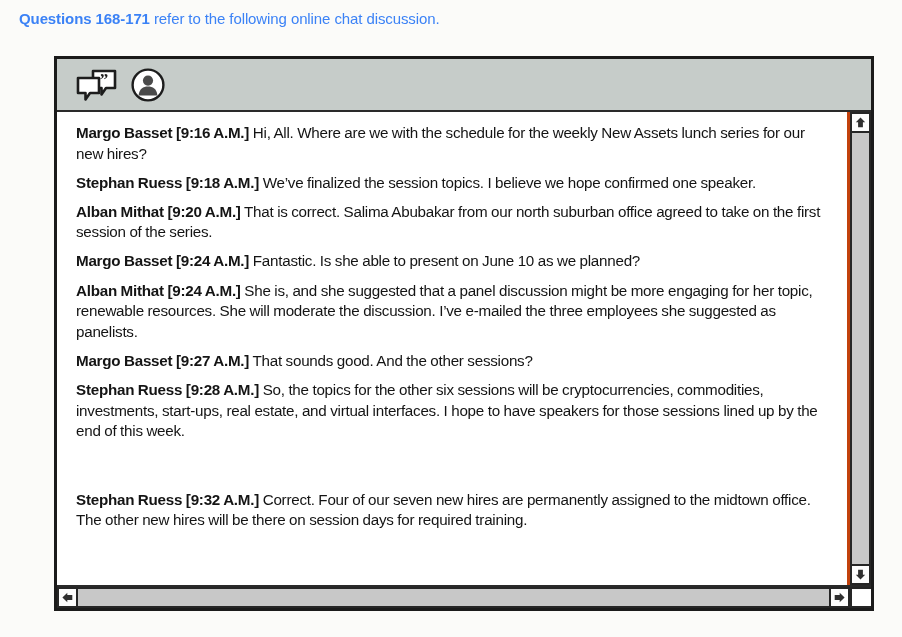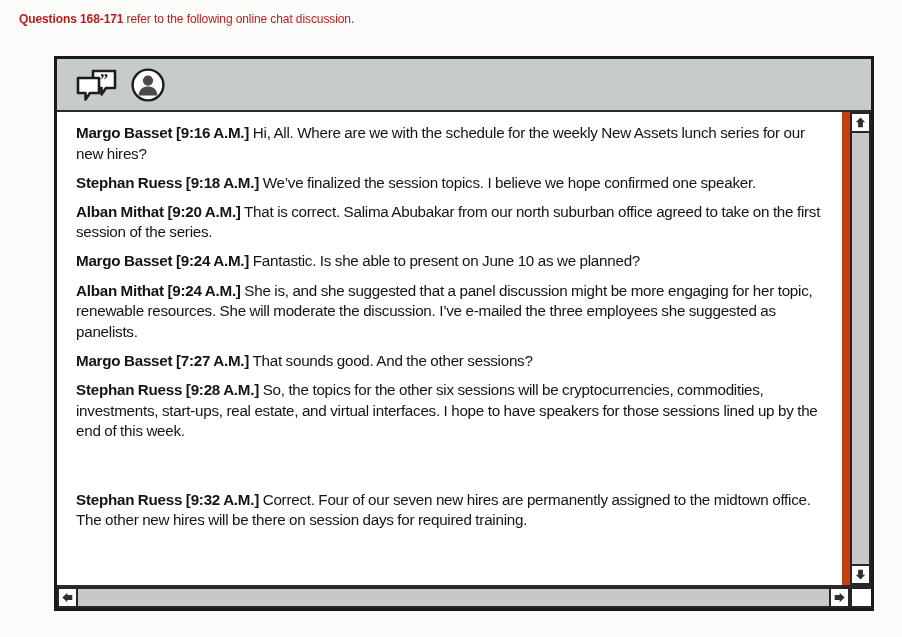--- a/index.html
+++ b/index.html
@@ -14,25 +14,25 @@
     color: #1a1a1a;
     overflow: hidden;
     position: relative;
   }
 
   
   #intro-line {
     position: absolute;
     left: 19px;
     top: 9px;
-    font-size: 12px;
+    font-size: 15px;
     line-height: 20px;
     letter-spacing: -0.1px;
     white-space: nowrap;
-    color: #b91c1c;
+    color: #3b82f6;
   }
   #intro-line .strong {
     font-weight: bold;
   }
 
   
   #chat-window {
     position: absolute;
     left: 54px;
     top: 56px;
@@ -68,21 +68,21 @@
     display: flex;
     min-height: 0;
   }
 
   #message-pane {
     flex: 1 1 auto;
     background: #ffffff;
     padding: 11px 16px 0 19px;
     box-sizing: border-box;
     overflow: hidden;
-    border-right: 8px solid #c2410c;
+    border-right: 3px solid #c2410c;
   }
 
   .message {
     font-size: 15.2px;
     line-height: 20.6px;
     letter-spacing: -0.25px;
     margin-bottom: 8.5px;
     color: #141414;
     word-spacing: -0.3px;
   }
@@ -230,21 +230,21 @@
       <div class="message">
         <span class="msg-meta">Alban Mithat [9:20 A.M.]</span><span> That is correct. Salima Abubakar from our north suburban office agreed to take on the first session of the series.</span>
       </div>
       <div class="message">
         <span class="msg-meta">Margo Basset [9:24 A.M.]</span><span> Fantastic. Is she able to present on June 10 as we planned?</span>
       </div>
       <div class="message">
         <span class="msg-meta">Alban Mithat [9:24 A.M.]</span><span> She is, and she suggested that a panel discussion might be more engaging for her topic, renewable resources. She will moderate the discussion. I’ve e-mailed the three employees she suggested as panelists.</span>
       </div>
       <div class="message">
-        <span class="msg-meta">Margo Basset [7:27 A.M.]</span><span> That sounds good. And the other sessions?</span>
+        <span class="msg-meta">Margo Basset [9:27 A.M.]</span><span> That sounds good. And the other sessions?</span>
       </div>
       <div class="message">
         <span class="msg-meta">Stephan Ruess [9:28 A.M.]</span><span> So, the topics for the other six sessions will be cryptocurrencies, commodities, investments, start-ups, real estate, and virtual interfaces. I hope to have speakers for those sessions lined up by the end of this week.</span>
       </div>
       <div class="message">
         <span class="msg-meta">Stephan Ruess [9:32 A.M.]</span><span> Correct. Four of our seven new hires are permanently assigned to the midtown office. The other new hires will be there on session days for required training.</span>
       </div>
     </div>
 
     <div id="vscrollbar">

